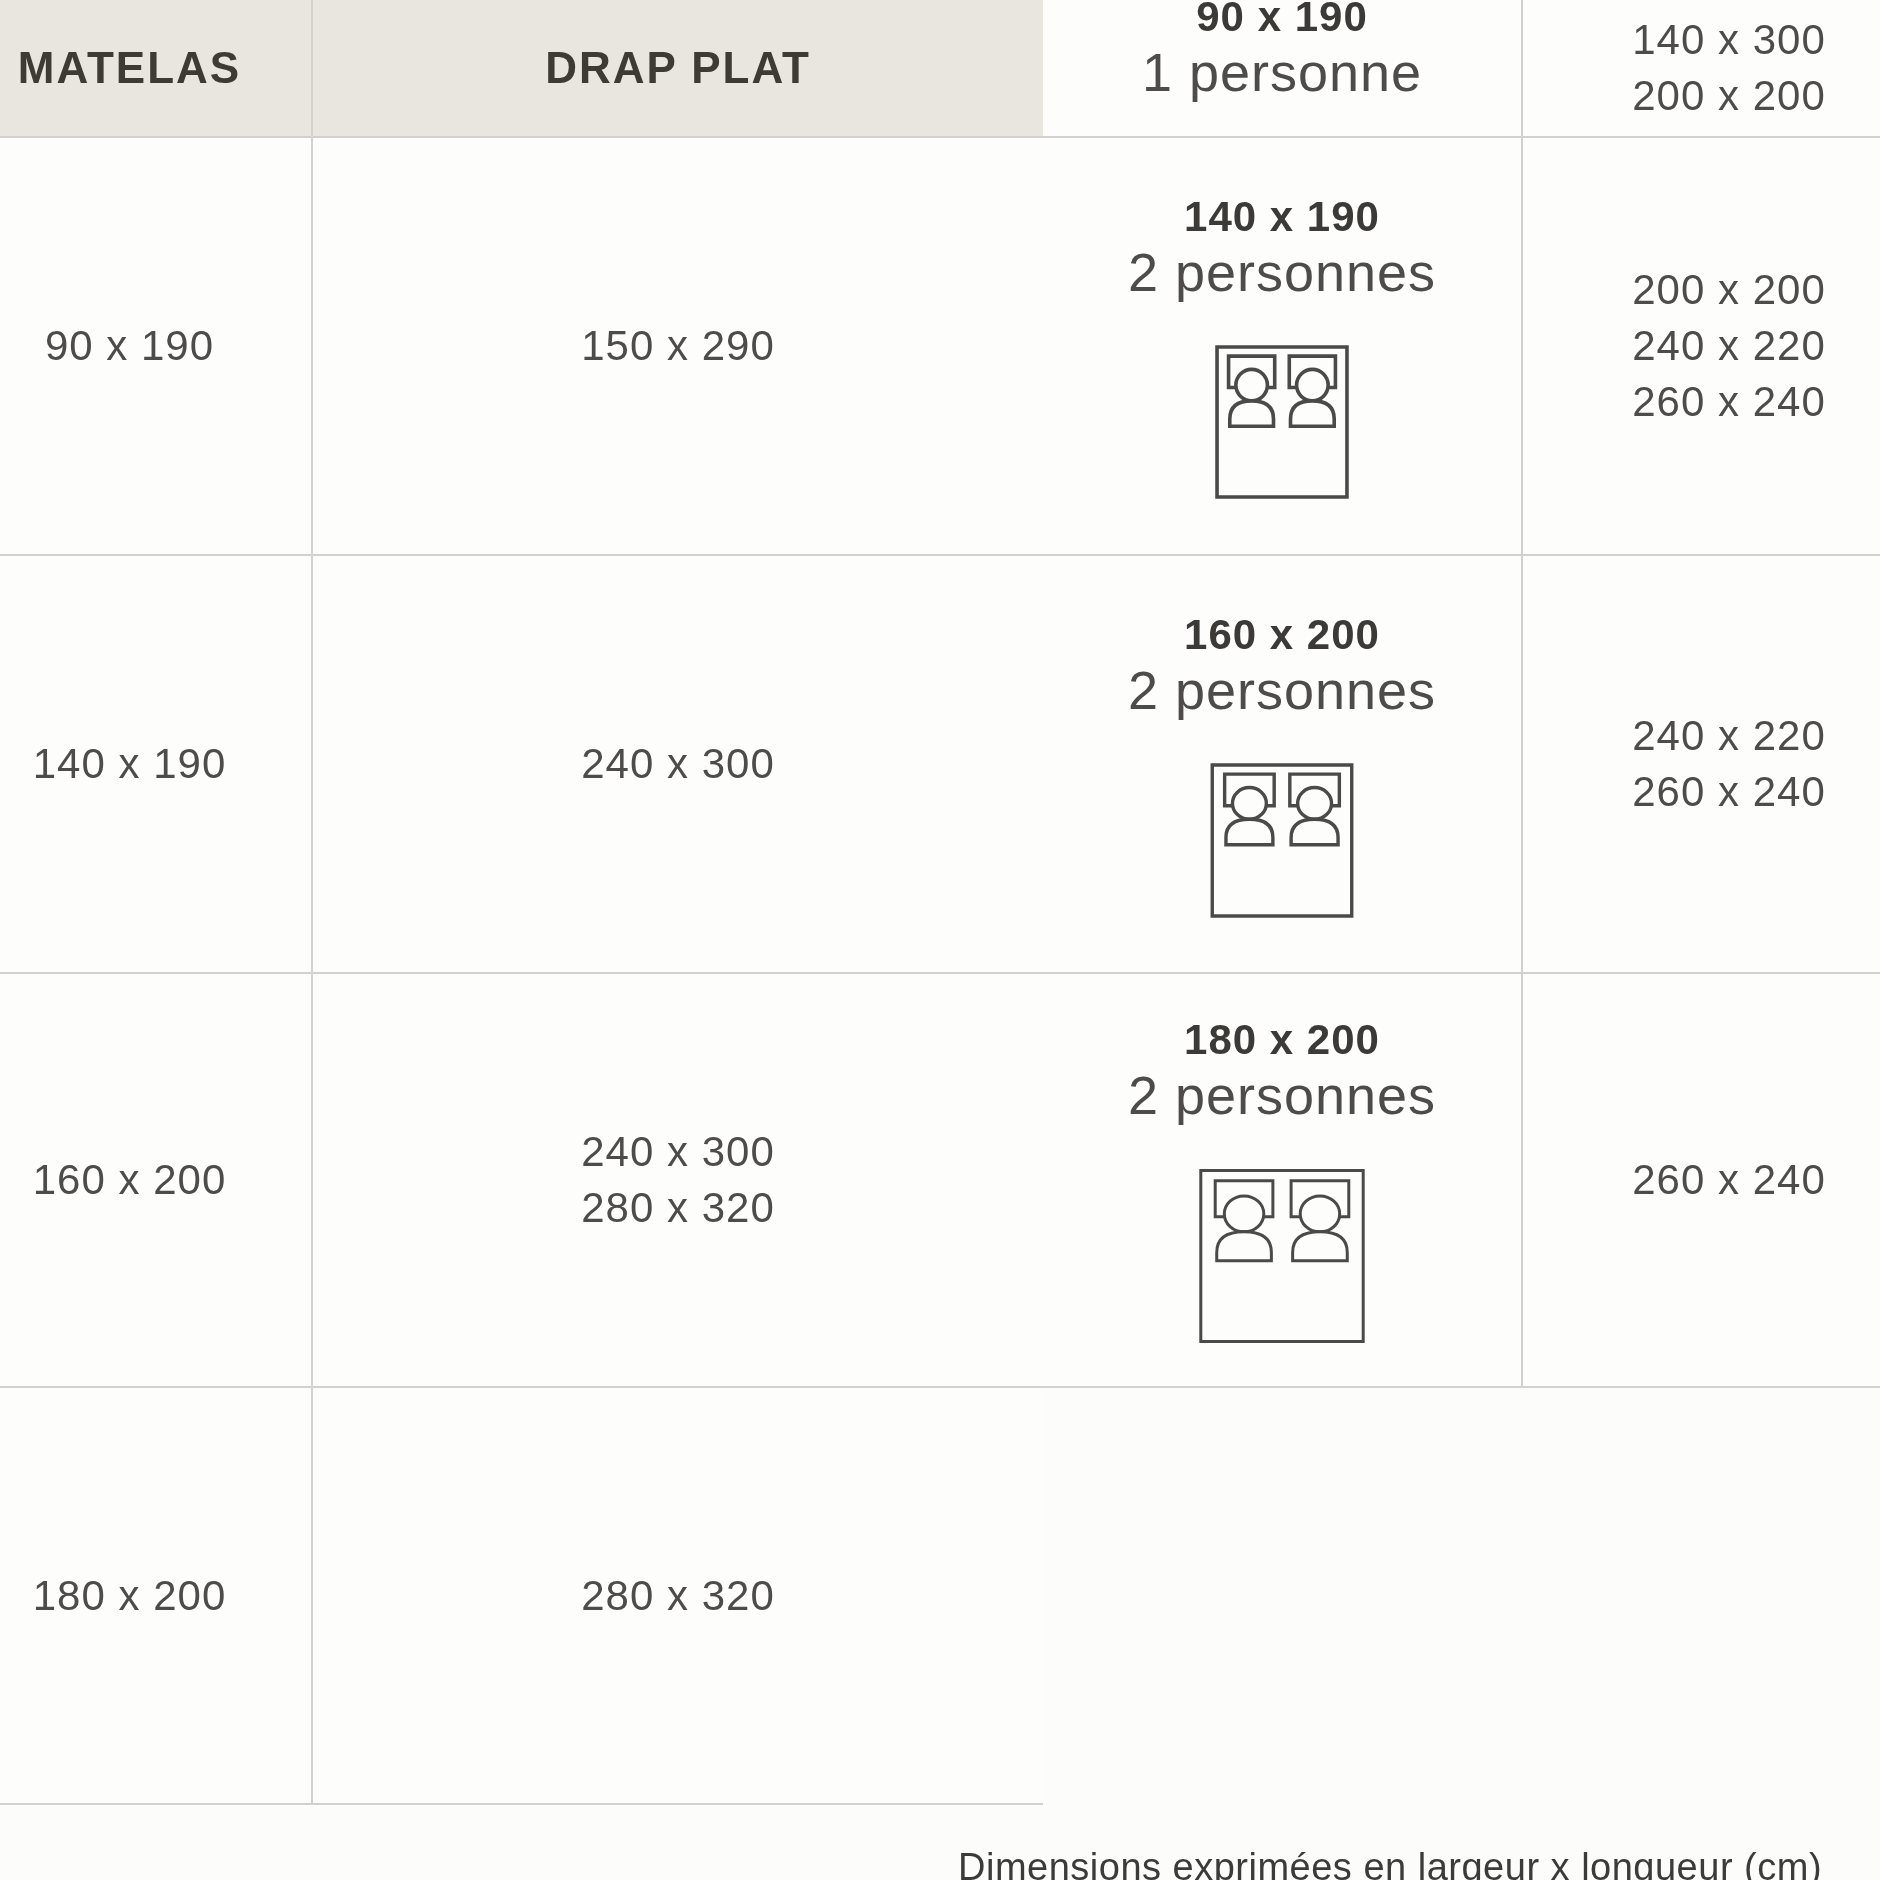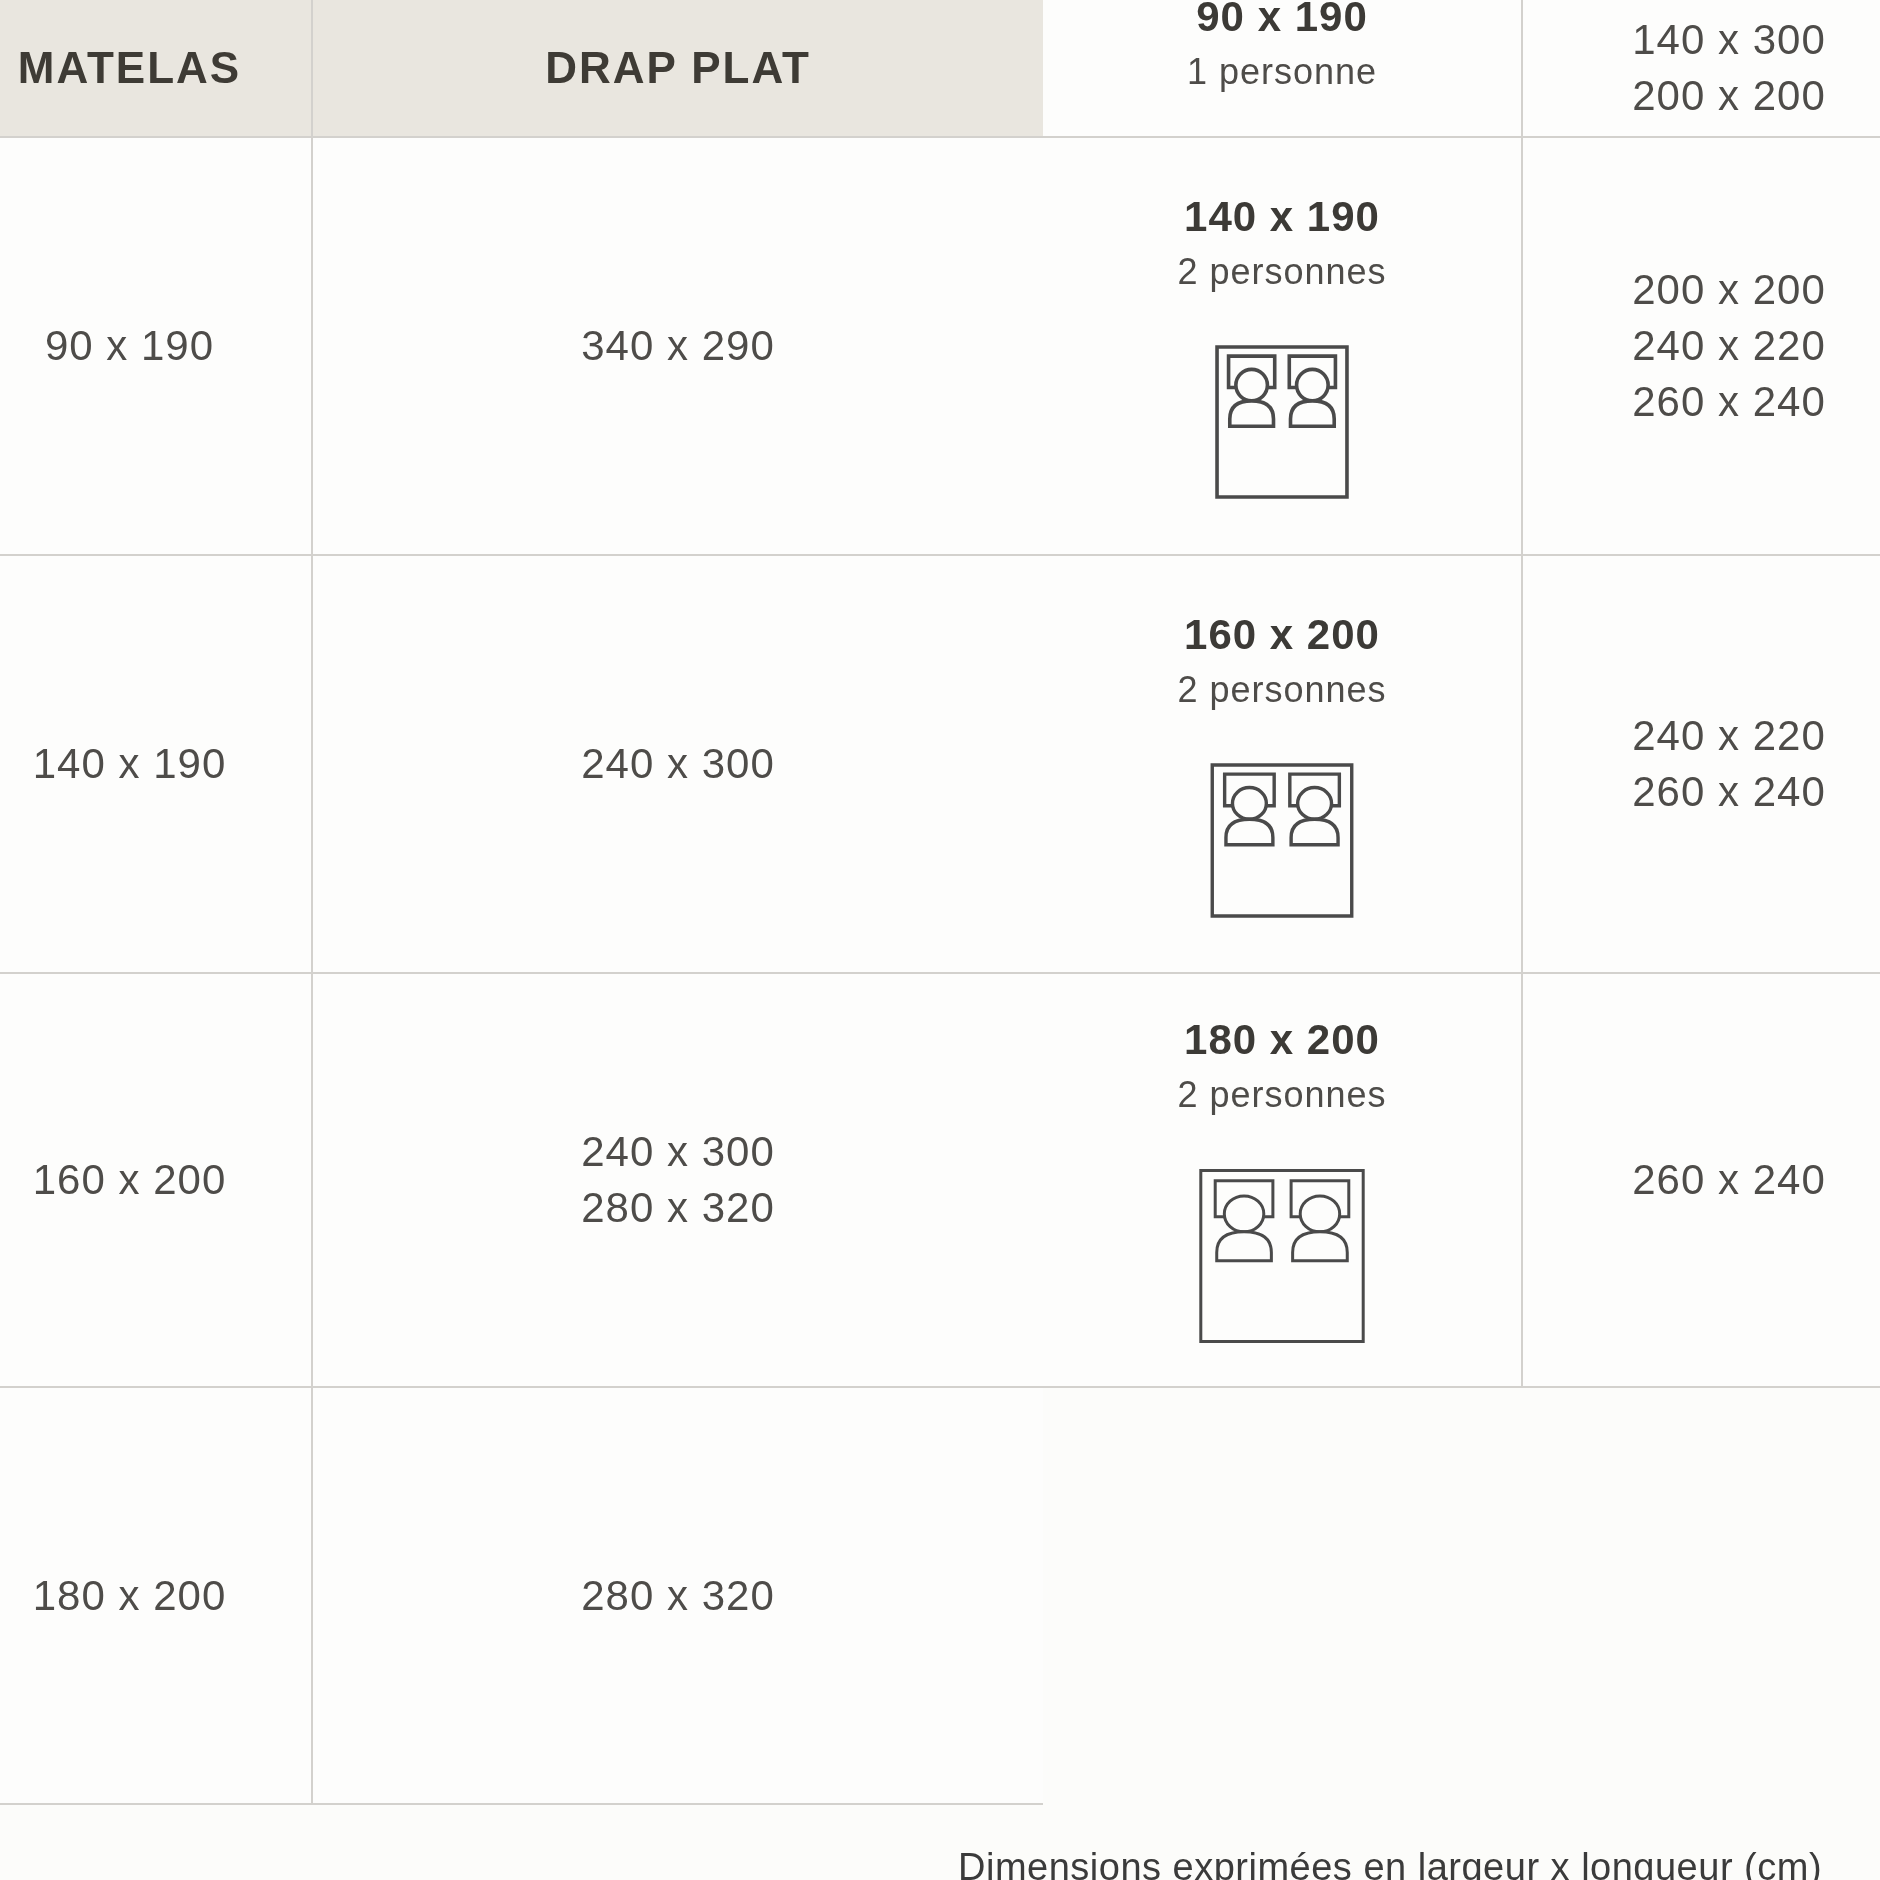--- a/index.html
+++ b/index.html
@@ -54,21 +54,21 @@
     color:var(--text-body);
   }
   .m-size{
     font-size:42px;
     font-weight:bold;
     letter-spacing:1px;
     color:#3c3a36;
     line-height:50px;
   }
   .m-cap{
-    font-size:36px;
+    font-size:54px;
     letter-spacing:1px;
     color:var(--text-body);
     line-height:52px;
     margin-top:4px;
   }
   .bed{
     margin-top:46px;
     display:block;
   }
   .bed *{vector-effect:non-scaling-stroke;}
@@ -104,21 +104,21 @@
     <div class="vals">
       <div>140 x 300</div>
       <div>200 x 200</div>
     </div>
   </div>
   <div class="c">
     <div class="vals">90 x 190</div>
   </div>
   <div class="c last-col">
     <div class="vals">
-      <div>340 x 290</div>
+      <div>150 x 290</div>
     </div>
   </div>
 
   <div class="c">
     <div class="m-size">140 x 190</div>
     <div class="m-cap">2 personnes</div>
     <svg class="bed" width="136" height="156" viewBox="0 0 112 129" preserveAspectRatio="none" fill="none" stroke="#4a4a4a" stroke-width="3.6">
       <rect x="2.5" y="2.5" width="107" height="124"></rect>
       <rect x="12" y="10" width="38" height="26"></rect>
       <circle cx="31" cy="34" r="13" fill="#fdfdfc"></circle>

